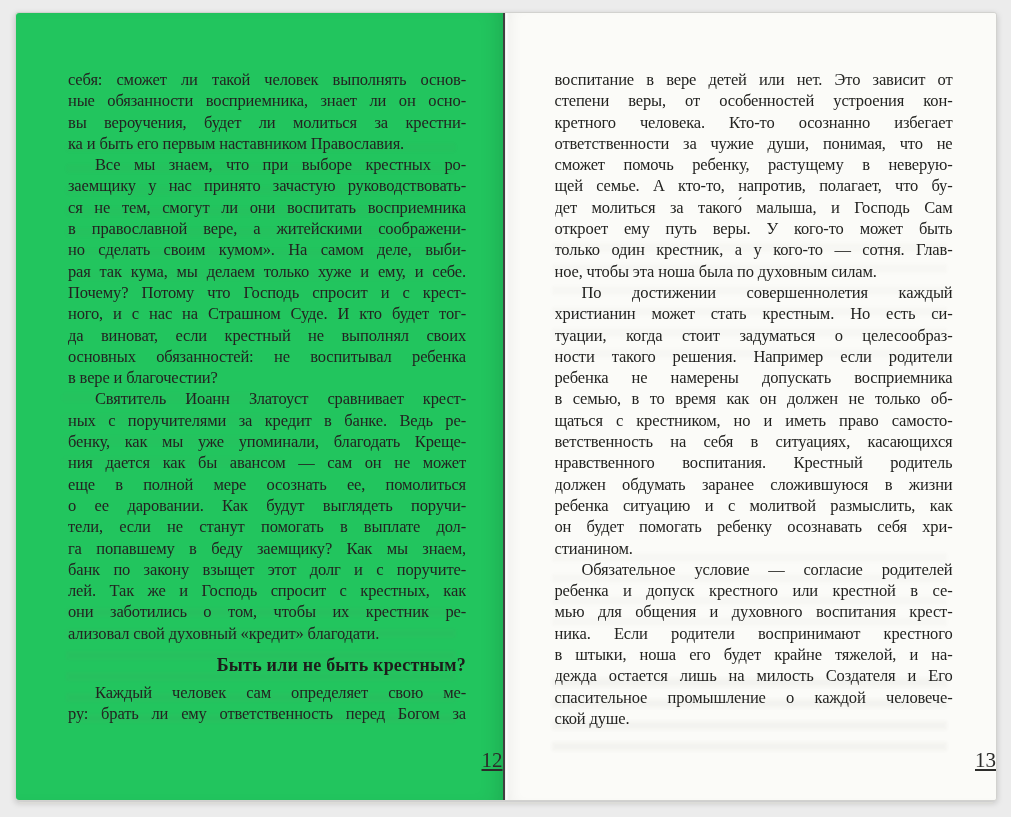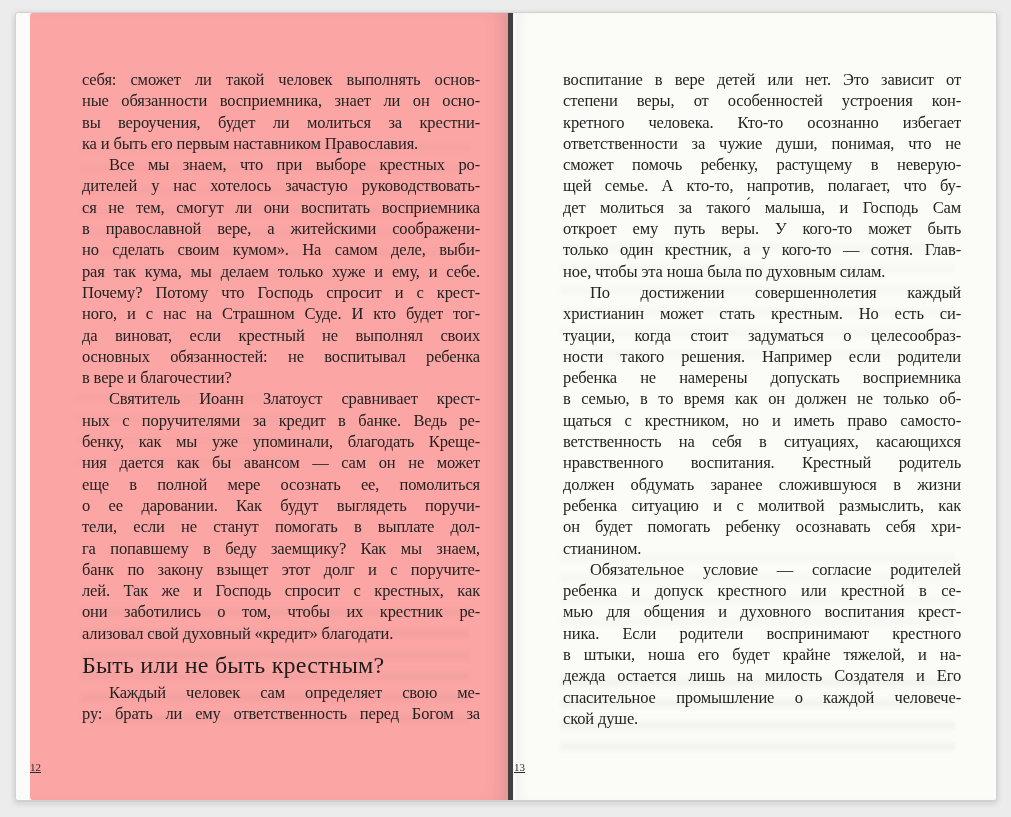--- a/index.html
+++ b/index.html
@@ -33,25 +33,24 @@
     background: #dcdcd8;
     border-radius: 2px;
   }
   .page {
     position: relative;
     height: 100%;
     overflow: hidden;
   }
   .page-left {
     width: 487px;
-    background: #fca5a5;
-    border-right: 5px solid #404040;
+    background: #22c55e;
+    border-right: 2px solid #404040;
     box-shadow: inset -16px 0 20px -12px rgba(0,0,0,0.13);
     border-radius: 3px 0 0 3px;
-    margin-left: 14px;
   }
   .page-right {
     width: 491px;
     background: #fbfbf8;
     border-left: 1px solid #f1f1ee;
     box-shadow: inset 12px 0 16px -10px rgba(0,0,0,0.07);
     border-radius: 0 3px 3px 0;
   }
   .page-text {
     position: absolute;
@@ -66,35 +65,35 @@
     height: 21.3px;
     line-height: 21.3px;
     overflow: hidden;
     text-align: justify;
     text-align-last: justify;
     white-space: normal;
   }
   .line.indent { text-indent: 27px; }
   .line.para-end { text-align-last: left; }
   .heading {
-    font-weight: normal;
-    text-align: left;
-    font-size: 24px;
+    font-weight: bold;
+    text-align: right;
+    font-size: 18px;
     line-height: 26px;
     margin: 8px 0 4px 0;
     color: #1d1d1b;
     letter-spacing: 0.2px;
   }
   .page-number {
     position: absolute;
     bottom: 27px;
     left: 0;
     width: 100%;
-    text-align: left;
-    font-size: 11px;
+    text-align: right;
+    font-size: 21px;
     color: #2c2c2a;
     text-decoration: underline;
   }
   
   .smudge {
     position: absolute;
     pointer-events: none;
     background: repeating-linear-gradient(
       180deg,
       rgba(122,119,106,0.18) 0 9px,
@@ -124,21 +123,21 @@
     <div class="page page-left">
       <div class="smudge faint" style="top:130px; left:50px; width:390px; height:150px;"></div>
       <div class="smudge faint" style="top:380px; left:46px; width:220px; height:80px;"></div>
       <div class="smudge medium" style="top:595px; left:50px; width:390px; height:125px;"></div>
       <div class="page-text">
           <div class="line">себя: сможет ли такой человек выполнять основ-</div>
           <div class="line">ные обязанности восприемника, знает ли он осно-</div>
           <div class="line">вы вероучения, будет ли молиться за крестни-</div>
           <div class="line para-end">ка и быть его первым наставником Православия.</div>
           <div class="line indent">Все мы знаем, что при выборе крестных ро-</div>
-          <div class="line">дителей у нас хотелось зачастую руководствовать-</div>
+          <div class="line">заемщику у нас принято зачастую руководствовать-</div>
           <div class="line">ся не тем, смогут ли они воспитать восприемника</div>
           <div class="line">в православной вере, а житейскими соображени-</div>
           <div class="line">но сделать своим кумом». На самом деле, выби-</div>
           <div class="line">рая так кума, мы делаем только хуже и ему, и себе.</div>
           <div class="line">Почему? Потому что Господь спросит и с крест-</div>
           <div class="line">ного, и с нас на Страшном Суде. И кто будет тог-</div>
           <div class="line">да виноват, если крестный не выполнял своих</div>
           <div class="line">основных обязанностей: не воспитывал ребенка</div>
           <div class="line para-end">в вере и благочестии?</div>
           <div class="line indent">Святитель Иоанн Златоуст сравнивает крест-</div>

